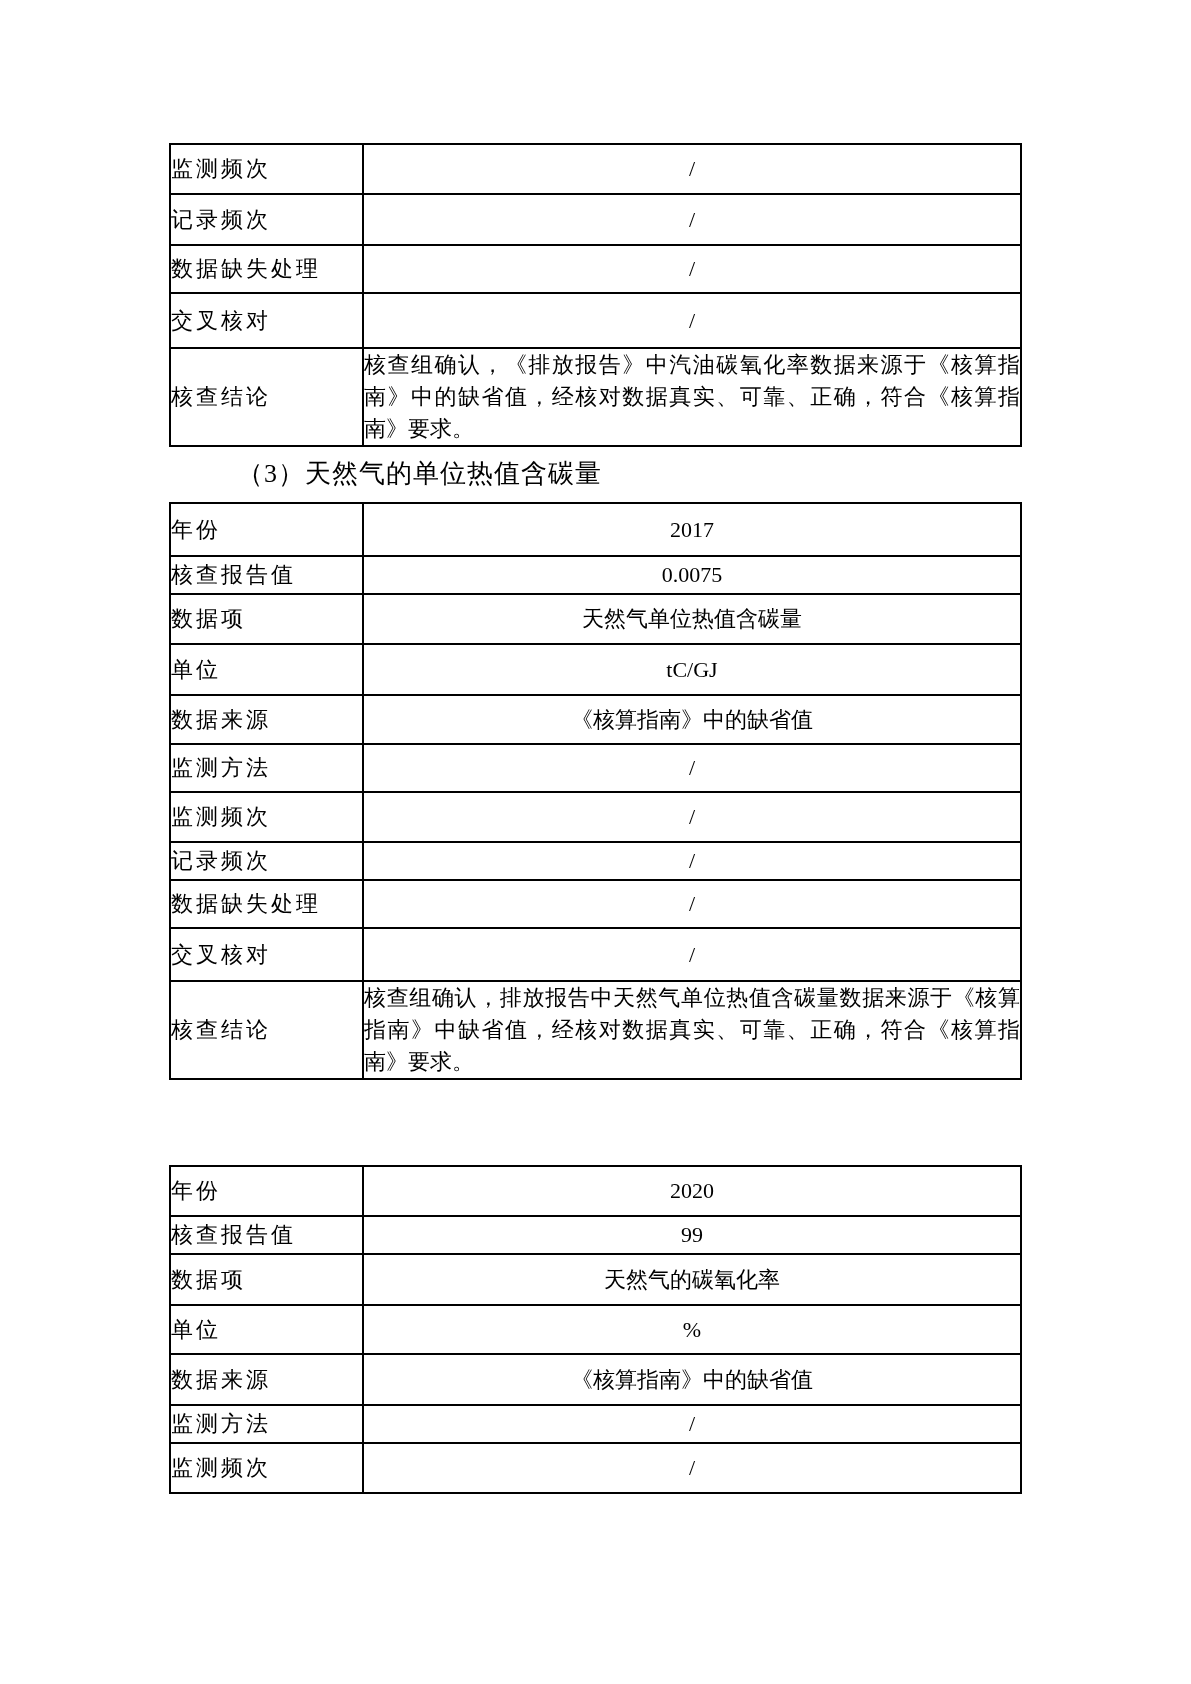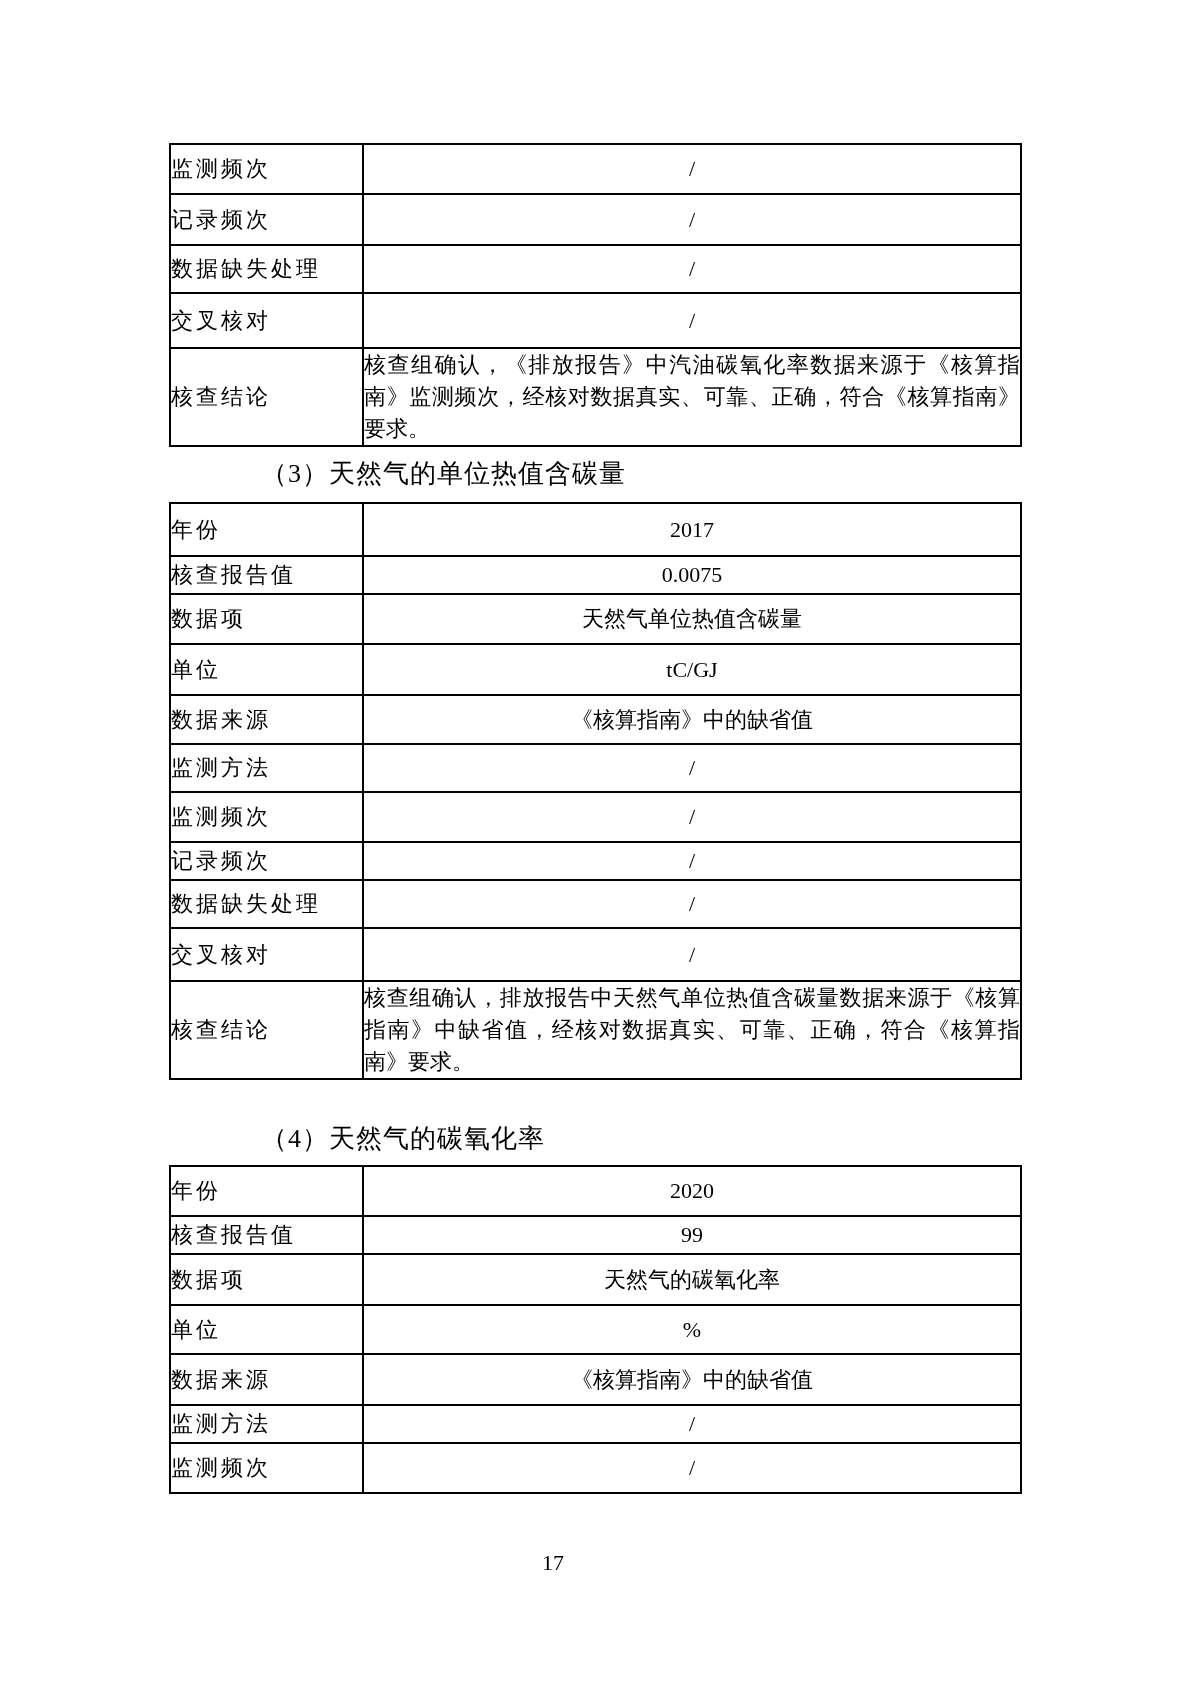--- a/index.html
+++ b/index.html
@@ -55,21 +55,20 @@
   .h52 { height: 38px; }
   .h53 { height: 53px; }
   .h55 { height: 55px; }
   .h97 { height: 97px; }
   .heading {
     position: absolute;
     left: 237px;
     font-size: 26px;
     letter-spacing: 1px;
     white-space: nowrap;
-    margin-left: 24px;
   }
   .heading-3 { top: 456px; }
   .heading-4 { top: 1121px; }
   .page-number {
     position: absolute;
     top: 1550px;
     left: 0;
     width: 1106px;
     text-align: center;
     font-size: 22px;
@@ -97,21 +96,21 @@
       <tr class="h48">
         <td class="label-cell">数据缺失处理</td>
         <td class="value-cell">/</td>
       </tr>
       <tr class="h55">
         <td class="label-cell">交叉核对</td>
         <td class="value-cell">/</td>
       </tr>
       <tr class="h97">
         <td class="label-cell">核查结论</td>
-        <td class="conclusion-cell">核查组确认，《排放报告》中汽油碳氧化率数据来源于《核算指南》监测频次，经核对数据真实、可靠、正确，符合《核算指南》要求。</td>
+        <td class="conclusion-cell">核查组确认，《排放报告》中汽油碳氧化率数据来源于《核算指南》中的缺省值，经核对数据真实、可靠、正确，符合《核算指南》要求。</td>
       </tr>
     </tbody>
   </table>
 
   <div class="heading heading-3">（3）天然气的单位热值含碳量</div>
 
   <table class="doc-table t2">
     <colgroup>
         <col class="c-label">
         <col>
@@ -157,21 +156,20 @@
         <td class="label-cell">交叉核对</td>
         <td class="value-cell">/</td>
       </tr>
       <tr class="h97">
         <td class="label-cell">核查结论</td>
         <td class="conclusion-cell">核查组确认，排放报告中天然气单位热值含碳量数据来源于《核算指南》中缺省值，经核对数据真实、可靠、正确，符合《核算指南》要求。</td>
       </tr>
     </tbody>
   </table>
 
-  <div class="heading heading-4">（4）天然气的碳氧化率</div>
 
   <table class="doc-table t3">
     <colgroup>
         <col class="c-label">
         <col>
       </colgroup>
     <tbody>
       <tr class="h50">
         <td class="label-cell">年份</td>
         <td class="value-cell">2020</td>
@@ -196,15 +194,14 @@
         <td class="label-cell">监测方法</td>
         <td class="value-cell">/</td>
       </tr>
       <tr class="h50">
         <td class="label-cell">监测频次</td>
         <td class="value-cell">/</td>
       </tr>
     </tbody>
   </table>
 
-  <div class="page-number">17</div>
 
 </div>
 
 </body></html>

